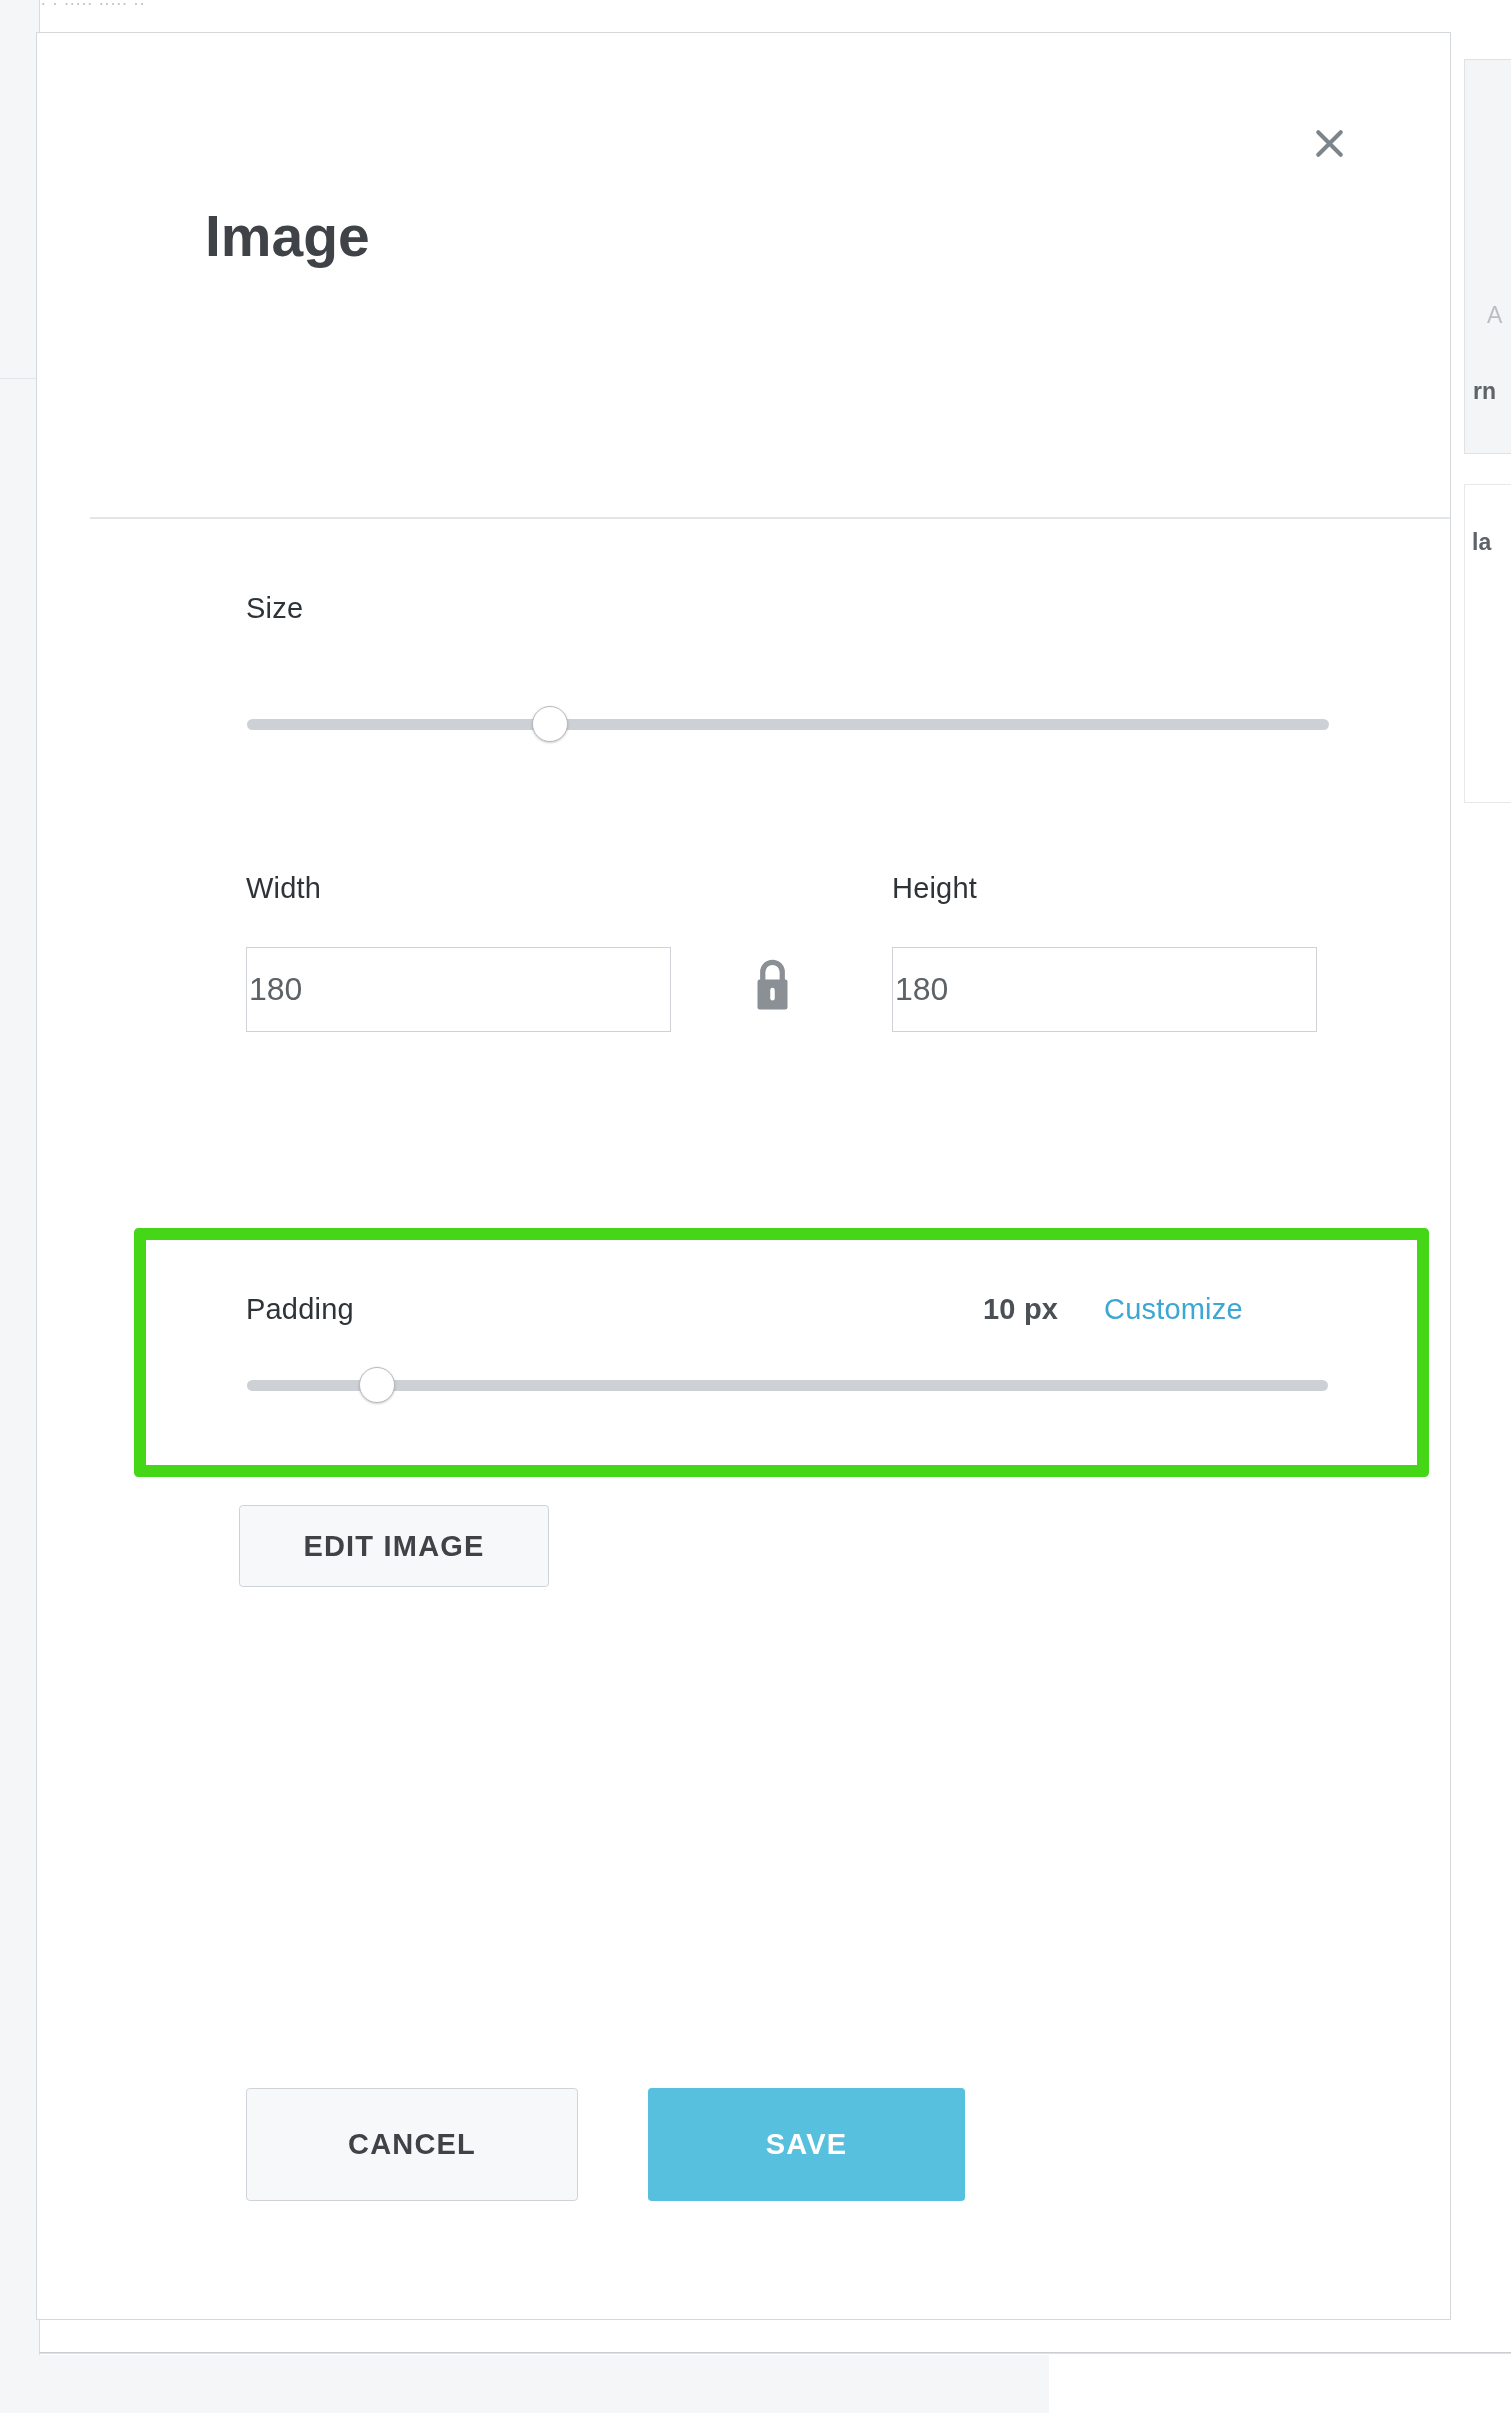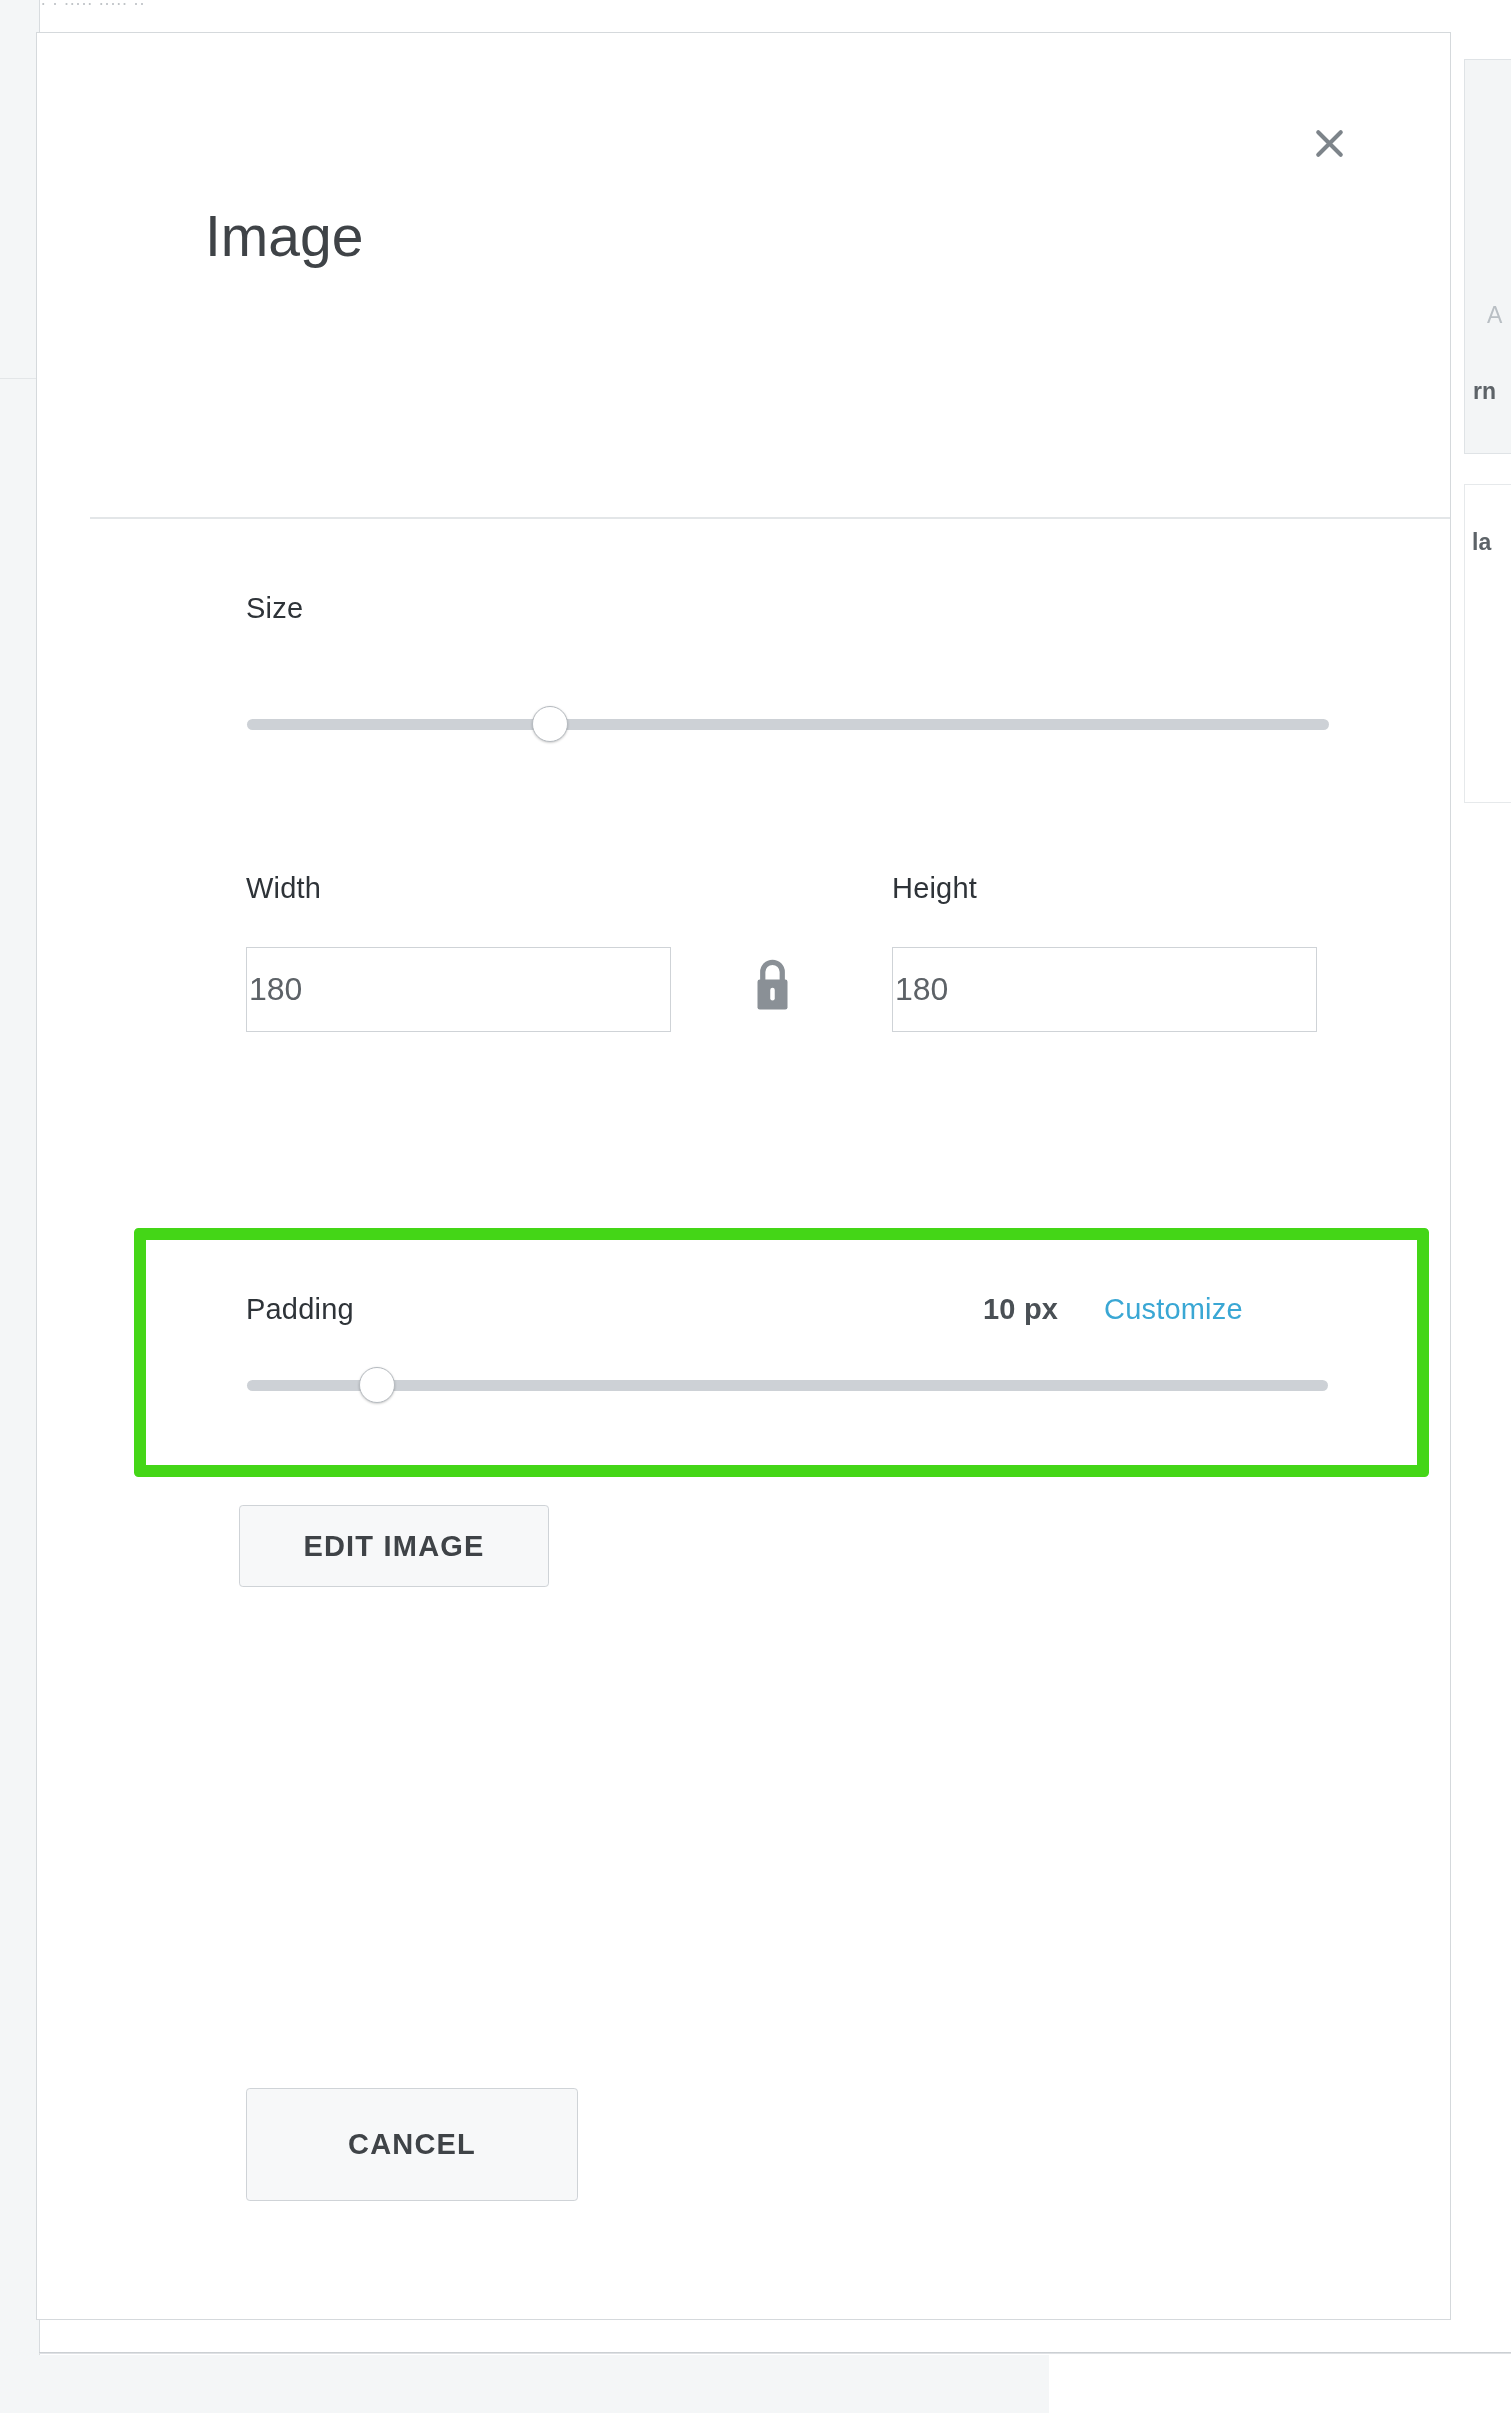--- a/index.html
+++ b/index.html
@@ -124,21 +124,21 @@
     cursor: pointer;
     user-select: none;
   }
   .modal-close svg { display: block; }
 
   .modal-title {
     position: absolute;
     left: 168px;
     top: 175px;
     font-size: 57px;
-    font-weight: 400;
+    font-weight: 700;
     color: #3f4347;
     letter-spacing: 0px;
     line-height: 1;
   }
 
   
   .tabs {
     position: absolute;
     left: 168px;
     top: 384px;
@@ -360,15 +360,16 @@
   <div class="slider" id="padding-slider" style="left:210px; top:1334px; width:1081px;">
     <div class="track"></div>
     <div class="thumb" id="padding-thumb" style="left: 12%;"></div>
   </div>
 
   <div class="highlight-box" style="border-color: rgb(68, 214, 23);"></div>
 
   <div class="btn btn-outline" style="left:202px; top:1472px; width:310px; height:82px;">EDIT IMAGE</div>
 
   <div class="btn btn-outline" style="left:209px; top:2055px; width:332px; height:113px;text-align:right;">CANCEL</div>
+  <div class="btn btn-primary" style="left: 611px; top: 2055px; width: 317px; height: 113px; background: rgb(86, 192, 222);">SAVE</div>
 
 </div>
 
 
 </body></html>

